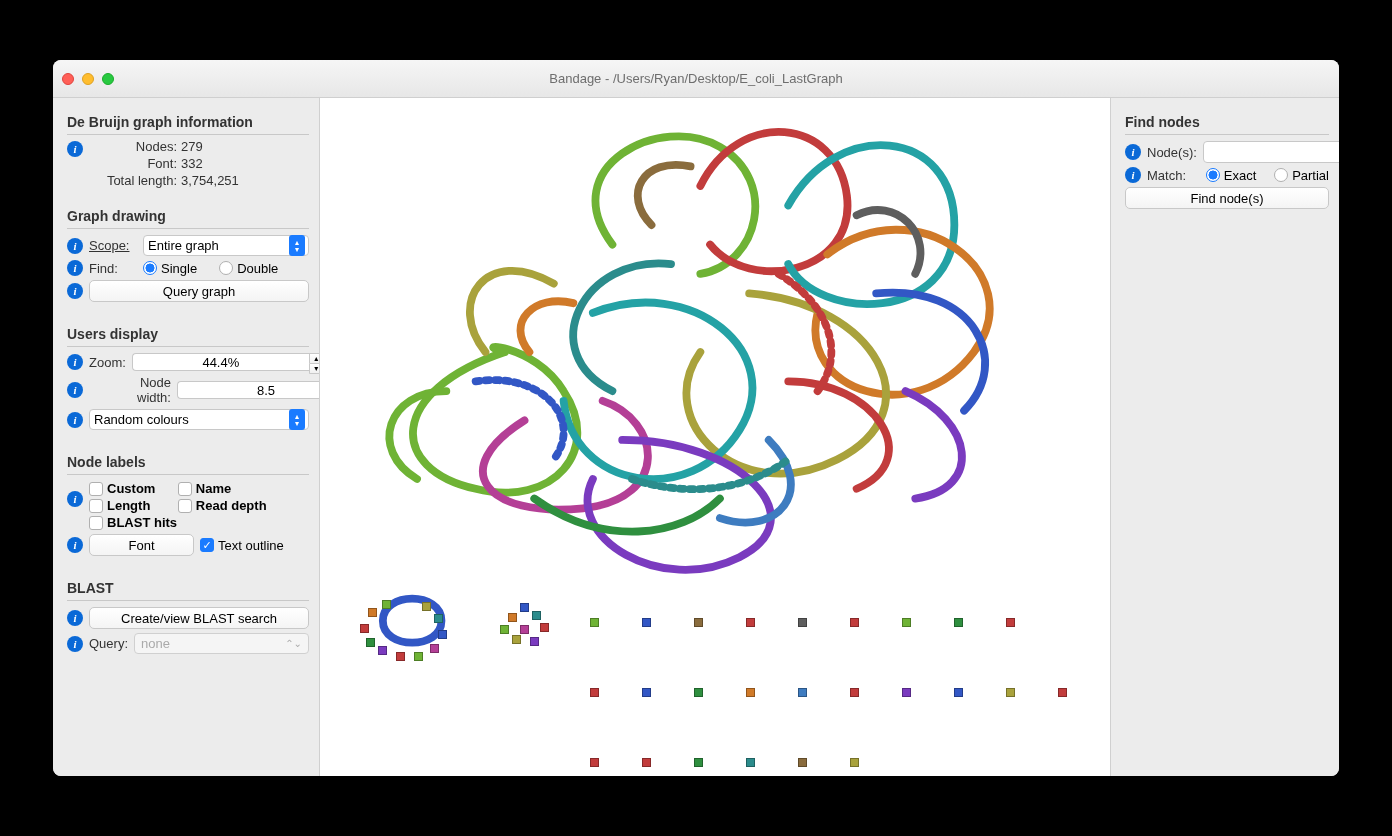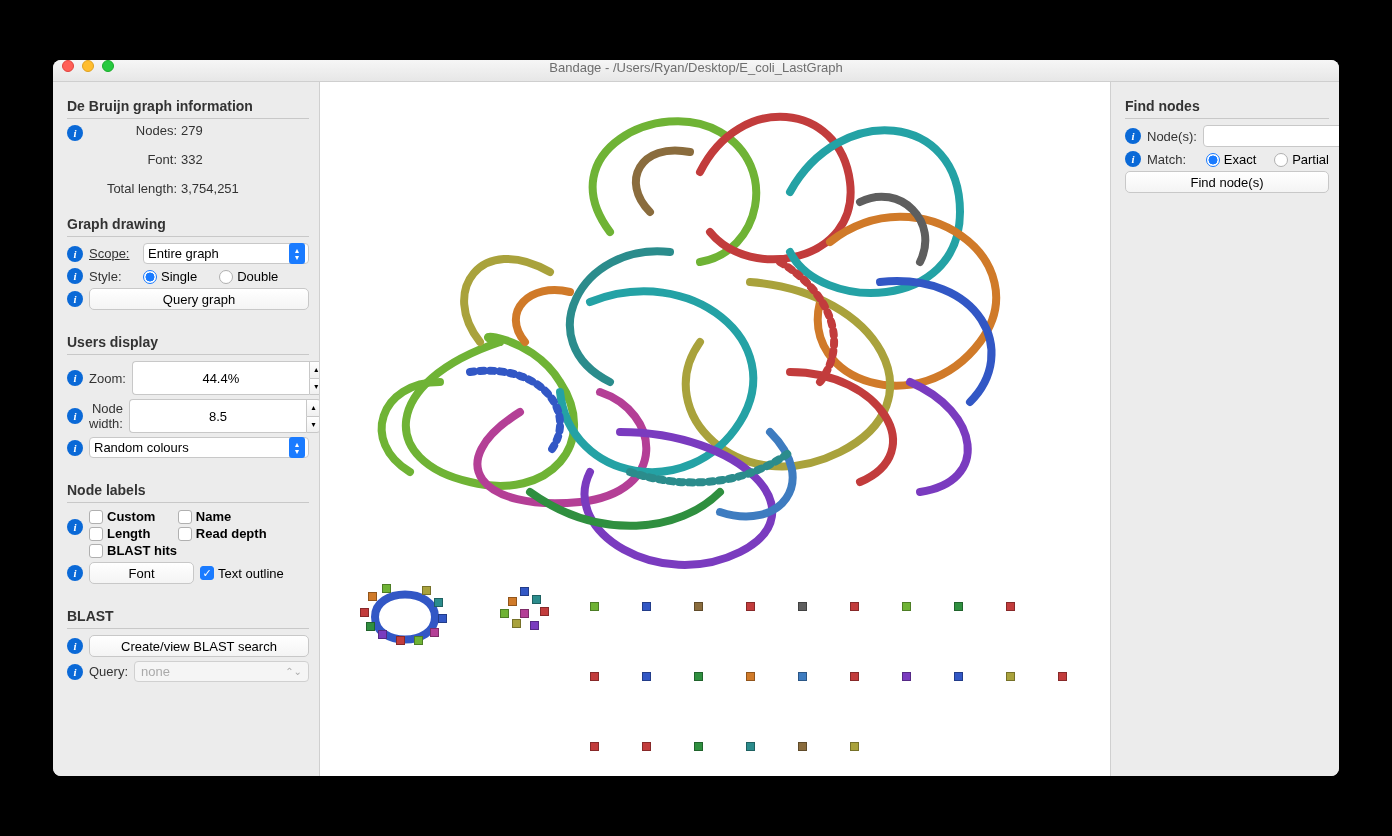--- a/index.html
+++ b/index.html
@@ -2,23 +2,23 @@
 <html><head>
 <meta charset="utf-8">
 <style>
   * { box-sizing: border-box; margin: 0; padding: 0; }
   body { font-family: "Helvetica Neue", Arial, sans-serif; font-size: 13px;
          background:#000; width:1392px; height:836px;
          display:flex; align-items:center; justify-content:center; }
   .window { width:1286px; height:716px; background:#ececec;
             border-radius:8px; box-shadow:0 18px 50px rgba(0,0,0,.55);
             display:flex; flex-direction:column; overflow:hidden; }
-  .titlebar { height:22px; background:linear-gradient(#f6f6f6,#e7e7e7);
+  .titlebar { height:38px; background:linear-gradient(#f6f6f6,#e7e7e7);
               border-bottom:1px solid #cfcfcf; position:relative;
-              display:flex; align-items:flex-start; }
+              display:flex; align-items:center; }
   .traffic { display:flex; gap:8px; padding-left:9px; }
   .tl { width:12px; height:12px; border-radius:50%; border:0.5px solid rgba(0,0,0,.12); }
   .tl.red   { background:#ff5f57; border-color:#e0443e; }
   .tl.yel   { background:#ffbd2e; border-color:#dea123; }
   .tl.grn   { background:#28c940; border-color:#1bac2c; }
   .title    { position:absolute; left:0; right:0; text-align:center;
               color:#6e6e6e; font-size:13px; }
   .content  { flex:1; display:flex; min-height:0; }
   .left   { width:267px; background:#ececec; border-right:1px solid #d0d0d0;
             padding:10px 10px 0 14px; overflow-y:auto; font-size:13px; }
@@ -26,39 +26,39 @@
             padding:10px 10px 0 14px; font-size:13px; }
   .center { flex:1; background:#fff; position:relative; overflow:hidden; }
   .section-head { font-weight:600; font-size:14px; margin:6px 0 4px 0; color:#333; }
   .rule { height:1px; background:#c8c8c8; margin:2px 0 6px 0; }
   .row  { display:flex; align-items:center; gap:6px; margin:4px 0; }
   .info { width:16px; height:16px; border-radius:50%;
           background:#0a69d7; color:#fff; display:flex; align-items:center;
           justify-content:center; font-style:italic; font-family:Georgia,serif;
           font-weight:bold; font-size:11px; cursor:default; flex-shrink:0; }
   .lbl  { color:#333; }
-  .kv-box { display:flex; flex-direction:column; gap:14px; margin-left:24px; }
+  .kv-box { display:flex; flex-direction:column; gap:2px; margin-left:24px; }
   .kv   { display:flex; gap:4px; }
   .kv .k{ width:86px; text-align:right; color:#333; }
   .kv .v{ color:#333; }
 
   .select { flex:1; height:21px; border:1px solid #c8c8c8;
             border-radius:4px; background:#fff; padding:0 4px; font-size:13px;
             display:flex; align-items:center; justify-content:space-between; }
   .sel-btn{ width:16px; background:#1a7bff; border-radius:3px; margin:-1px -1px -1px 0;
             height:21px; display:flex; flex-direction:column; align-items:center;
             justify-content:center; color:#fff; font-size:8px; line-height:7px; }
-  .radio  { display:inline-flex; align-items:flex-end; gap:4px; cursor:pointer; }
+  .radio  { display:inline-flex; align-items:flex-start; gap:4px; cursor:pointer; }
   .radio .bullet{ width:14px;height:14px;border-radius:50%;border:1px solid #b0b0b0;background:#fff; }
   .radio.sel .bullet{ background:radial-gradient(circle,#1a7bff 0 50%,#fff 56%); border-color:#1a7bff;}
   .button { height:22px; border:1px solid #c8c8c8; border-radius:5px;
             background:linear-gradient(#fff,#f4f4f4); display:flex;
             align-items:center; justify-content:center; font-size:13px; cursor:default; }
   .button.full{ flex:1; }
-  .spinput{ flex:1; height:34px; display:flex; }
+  .spinput{ flex:1; height:18px; display:flex; }
   .spinput input{ flex:1; border:1px solid #c8c8c8; border-right:none; border-radius:4px 0 0 4px;
                   text-align:center; background:#fff; font-size:13px; }
   .spn    { width:15px; display:flex; flex-direction:column; }
   .spn div{ flex:1; border:1px solid #c8c8c8; background:linear-gradient(#fff,#f0f0f0);
             font-size:8px; display:flex; align-items:center; justify-content:center; }
   .spn div:first-child{ border-radius:0 4px 0 0; border-bottom:none;}
   .spn div:last-child { border-radius:0 0 4px 0;}
   .chk { display:inline-flex; align-items:center; gap:4px; cursor:pointer; }
   .chk .box{ width:14px;height:14px;border:1px solid #b0b0b0;border-radius:3px;background:#fff;
              display:flex;align-items:center;justify-content:center;font-size:11px;color:#fff;}
@@ -119,21 +119,21 @@
       <div class="row">
         <span class="info">i</span>
         <span class="lbl" style="width:48px;text-decoration:underline;">Scope:</span>
         <div class="select">
           <span>Entire graph</span>
           <span class="sel-btn">▴<br>▾</span>
         </div>
       </div>
       <div class="row">
         <span class="info">i</span>
-        <span class="lbl" style="width:48px;">Style:</span>
+        <span class="lbl" style="width:48px;">Find:</span>
         <label class="radio sel">
             <span class="bullet"></span>
             <span>Single</span>
           </label>
         <span style="width:10px;"></span>
         <label class="radio">
             <span class="bullet"></span>
             <span>Double</span>
           </label>
       </div>
@@ -153,21 +153,21 @@
         <div class="spinput">
           <input value="44.4%" style="">
           <div class="spn">
               <div>▴</div>
               <div>▾</div>
             </div>
         </div>
       </div>
       <div class="row">
         <span class="info">i</span>
-        <span class="lbl" style="width:78px;text-align:right;">Node width:</span>
+        <span class="lbl" style="width:78px;text-align:right;margin-left:48px;">Node width:</span>
         <div class="spinput">
           <input value="8.5" style="">
           <div class="spn">
               <div>▴</div>
               <div>▾</div>
             </div>
         </div>
       </div>
       <div class="row">
         <span class="info">i</span>

